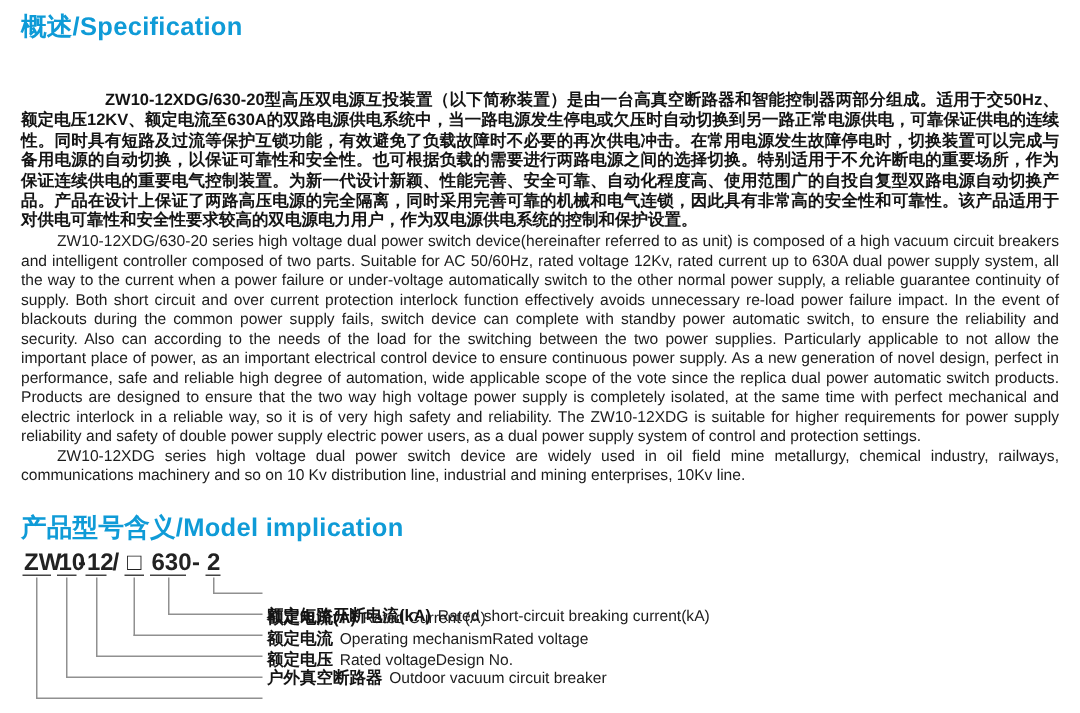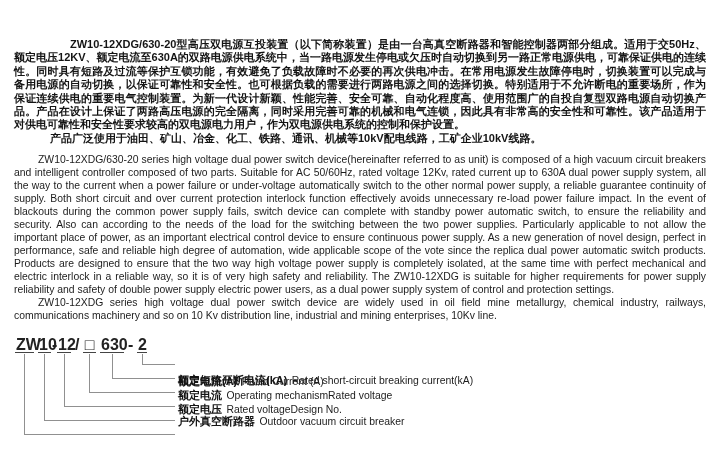--- a/index.html
+++ b/index.html
@@ -76,27 +76,28 @@
     font-size:10.4px;
     font-weight:normal;
     color:#1c1c1c;
   }
 </style>
 </head>
 <body>
 
 <div class="page">
 
+  <h1 class="section-heading">概述/Specification</h1>
 
   <p class="zh zh-p1">ZW10-12XDG/630-20型高压双电源互投装置（以下简称装置）是由一台高真空断路器和智能控制器两部分组成。适用于交50Hz、额定电压12KV、额定电流至630A的双路电源供电系统中，当一路电源发生停电或欠压时自动切换到另一路正常电源供电，可靠保证供电的连续性。同时具有短路及过流等保护互锁功能，有效避免了负载故障时不必要的再次供电冲击。在常用电源发生故障停电时，切换装置可以完成与备用电源的自动切换，以保证可靠性和安全性。也可根据负载的需要进行两路电源之间的选择切换。特别适用于不允许断电的重要场所，作为保证连续供电的重要电气控制装置。为新一代设计新颖、性能完善、安全可靠、自动化程度高、使用范围广的自投自复型双路电源自动切换产品。产品在设计上保证了两路高压电源的完全隔离，同时采用完善可靠的机械和电气连锁，因此具有非常高的安全性和可靠性。该产品适用于对供电可靠性和安全性要求较高的双电源电力用户，作为双电源供电系统的控制和保护设置。</p>
-  <p class="zh zh-p2">产品广泛使用于油田、矿山、冶金、化工、铁路、通讯、机械等10kV配电线路，工矿企业10kV线路。</p>
 
   <p class="en en-p1">ZW10-12XDG/630-20 series high voltage dual power switch device(hereinafter referred to as unit) is composed of a high vacuum circuit breakers and intelligent controller composed of two parts. Suitable for AC 50/60Hz, rated voltage 12Kv, rated current up to 630A dual power supply system, all the way to the current when a power failure or under-voltage automatically switch to the other normal power supply, a reliable guarantee continuity of supply. Both short circuit and over current protection interlock function effectively avoids unnecessary re-load power failure impact. In the event of blackouts during the common power supply fails, switch device can complete with standby power automatic switch, to ensure the reliability and security. Also can according to the needs of the load for the switching between the two power supplies. Particularly applicable to not allow the important place of power, as an important electrical control device to ensure continuous power supply. As a new generation of novel design, perfect in performance, safe and reliable high degree of automation, wide applicable scope of the vote since the replica dual power automatic switch products. Products are designed to ensure that the two way high voltage power supply is completely isolated, at the same time with perfect mechanical and electric interlock in a reliable way, so it is of very high safety and reliability. The ZW10-12XDG is suitable for higher requirements for power supply reliability and safety of double power supply electric power users, as a dual power supply system of control and protection settings.</p>
   <p class="en en-p2">ZW10-12XDG series high voltage dual power switch device are widely used in oil field mine metallurgy, chemical industry, railways, communications machinery and so on 10 Kv distribution line, industrial and mining enterprises, 10Kv line.</p>
 
+  <h1 class="section-heading model-heading">产品型号含义/Model implication</h1>
 
   <div class="model-diagram">
 
     <span class="code-part" style="left:1px;  width:19px;">ZW</span>
     <span class="code-part" style="left:24px; width:13px;">10</span>
     <span class="code-sep" style="left:38px;">-</span>
     <span class="code-part" style="left:43px; width:14px;">12</span>
     <span class="code-sep" style="left:61px;">/</span>
     <span class="code-part" style="left:69px; width:13px;">□</span>
     <span class="code-part" style="left:86px; width:24px;">630</span>

